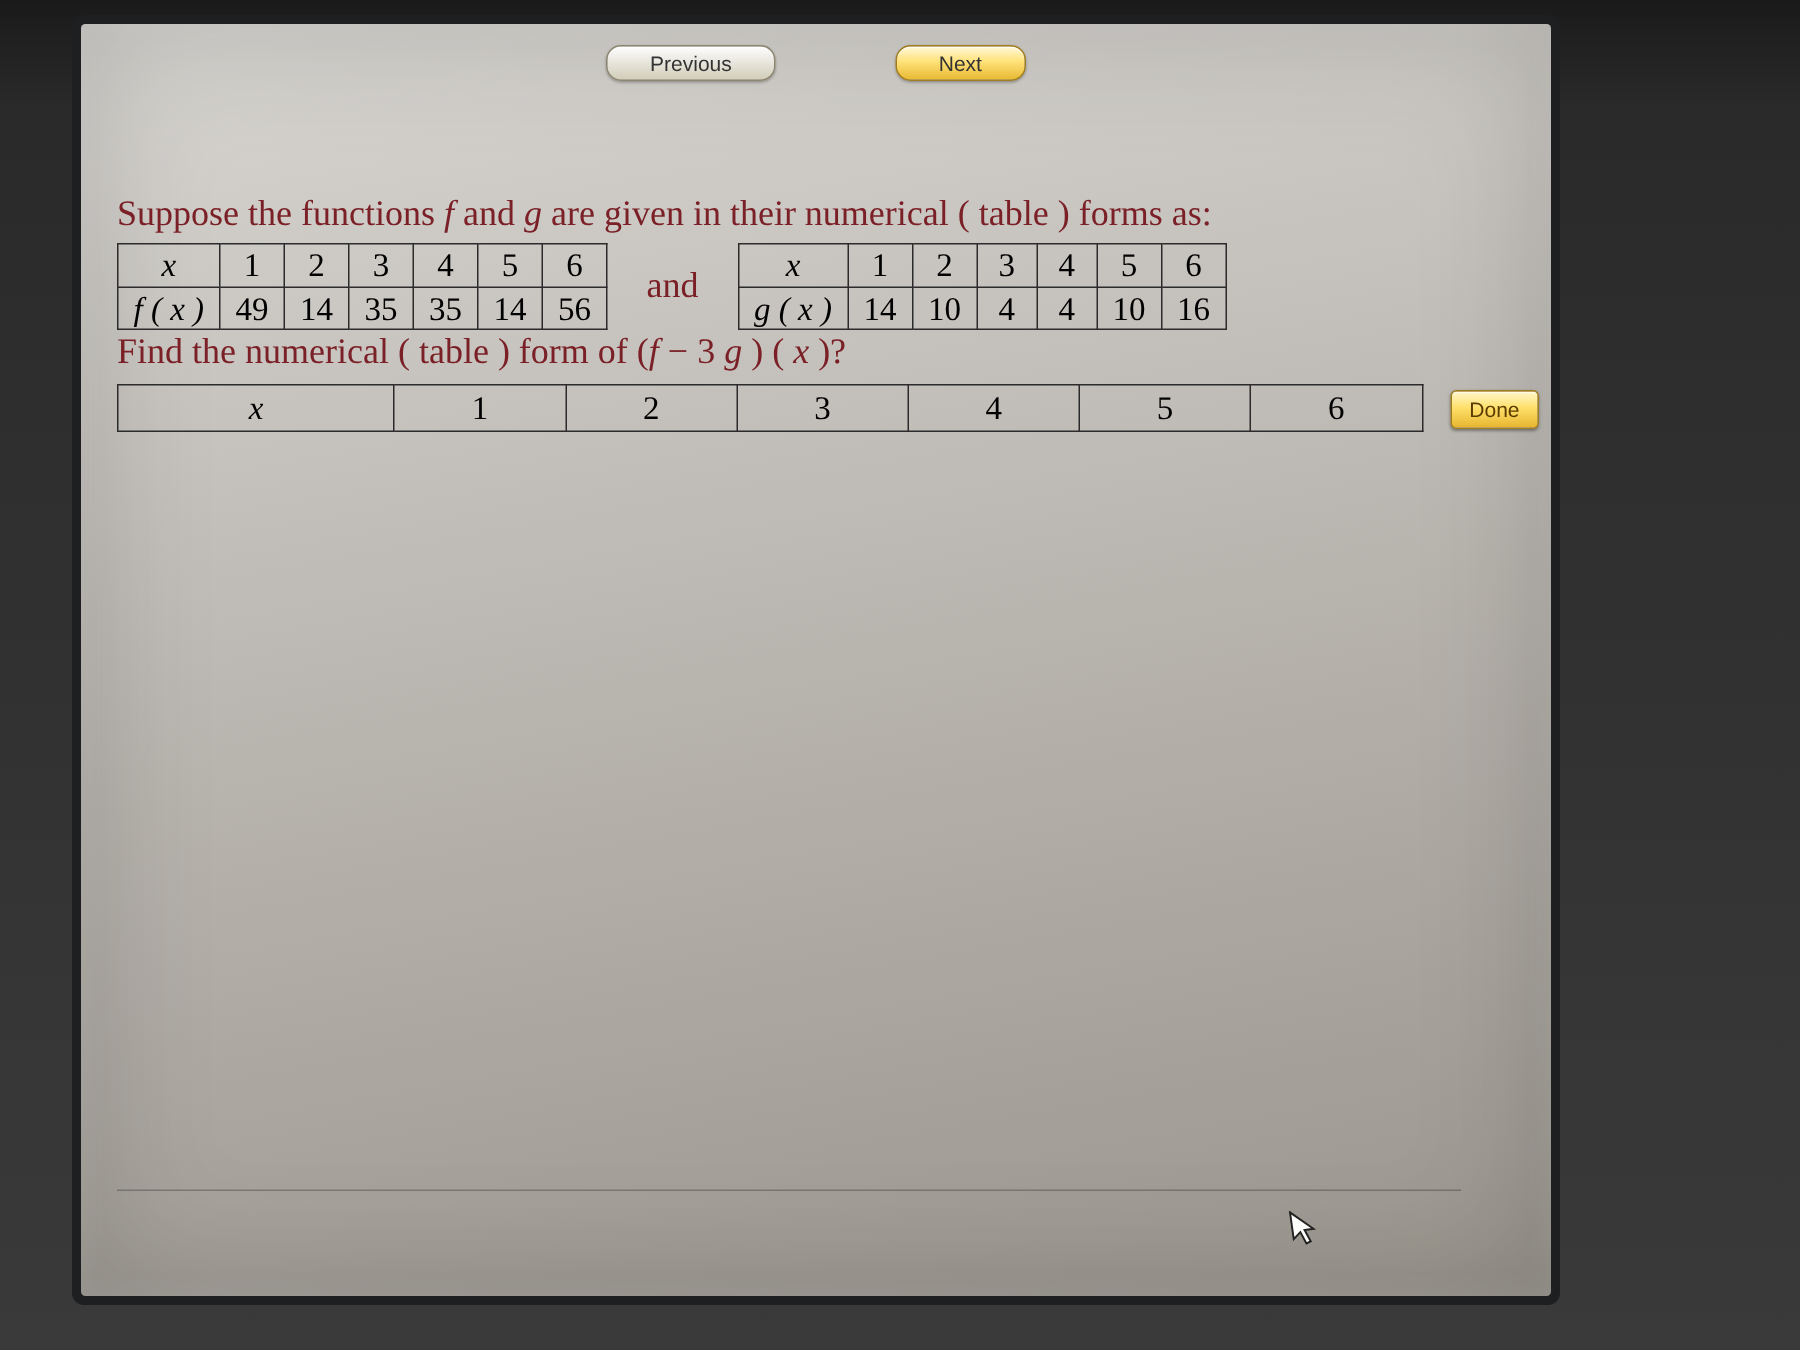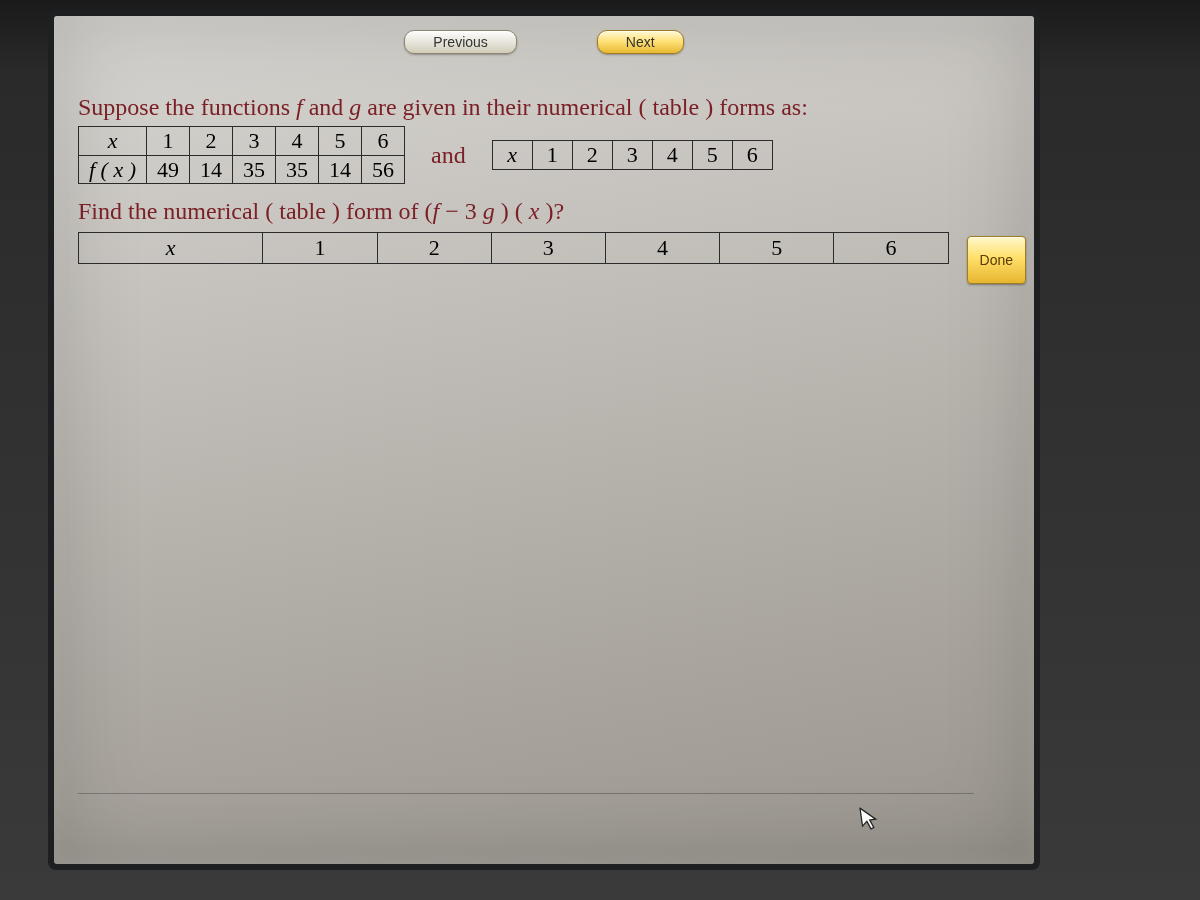--- a/index.html
+++ b/index.html
@@ -51,21 +51,21 @@
     border-color: #a07d20;
     text-align: center;
   }
   .content {
     position: absolute;
     left: 24px; right: 8px; top: 76px;
     color: #7a2026;
     font-size: 24px;
     line-height: 1.25;
   }
-  .intro { margin-bottom: 4px; white-space: nowrap; }
+  .intro { margin-bottom: 4px; white-space: nowrap; margin-top: 36px; }
   .func-italic { font-style: italic; font-family: "Times New Roman", serif; }
   .tbl-row {
     display: flex;
     align-items: center;
     gap: 26px;
     margin-top: 2px;
   }
   table.data {
     border-collapse: collapse;
     font-size: 22px;
@@ -81,21 +81,20 @@
   }
   table.data .hdr {
     font-style: italic;
     font-family: "Times New Roman", serif;
   }
   .and-word {
     color: #7a2026;
     font-size: 24px;
   }
   .question {
-    margin-top: 12px;
     color: #7a2026;
   }
   .answer-row {
     display: flex;
     align-items: flex-start;
     gap: 18px;
     margin-top: 6px;
   }
   table.answer {
     border-collapse: collapse;
@@ -118,21 +117,21 @@
   table.answer input {
     width: 82px; height: 18px;
     border: 1px solid #777;
     background: linear-gradient(180deg,#f5f3ee,#e6e2d8);
     font: 14px Arial;
     padding: 0 3px;
     box-shadow: inset 1px 1px 2px rgba(0,0,0,0.25);
   }
   .done-btn {
     margin-top: 4px;
-    padding: 15px 12px;
+    padding: 4px 12px;
     font: 14px Arial, sans-serif;
     color: #5a3b00;
     background: linear-gradient(180deg, #fff7cc 0%, #ffe06a 45%, #e7b52f 100%);
     border: 1px solid #a07d20;
     border-radius: 4px;
     box-shadow: 0 1px 2px rgba(0,0,0,0.35), inset 0 1px 0 rgba(255,255,255,0.6);
     cursor: pointer;
     text-align: center;
   }
   .hr-line {
@@ -194,20 +193,29 @@
         <table class="data">
           <tbody>
               <tr>
             <td class="hdr">x</td>
             <td>1</td>
             <td>2</td>
             <td>3</td>
             <td>4</td>
             <td>5</td>
             <td>6</td>
+          </tr>
+          <tr>
+            <td class="hdr">g ( x )</td>
+            <td>14</td>
+            <td>10</td>
+            <td>4</td>
+            <td>4</td>
+            <td>10</td>
+            <td>16</td>
           </tr>
         </tbody>
           </table>
       </div>
 
       <div class="question">
         <span>Find the numerical ( table ) form of  (</span><span class="func-italic">f</span><span> − 3 </span><span class="func-italic">g</span><span> ) ( </span><span class="func-italic">x</span><span> )?</span>
       </div>
 
       <div class="answer-row">

